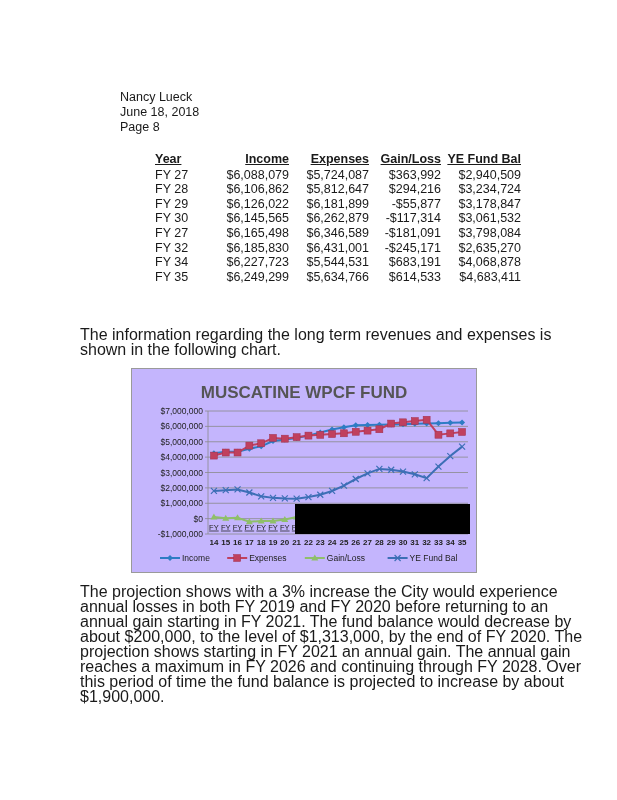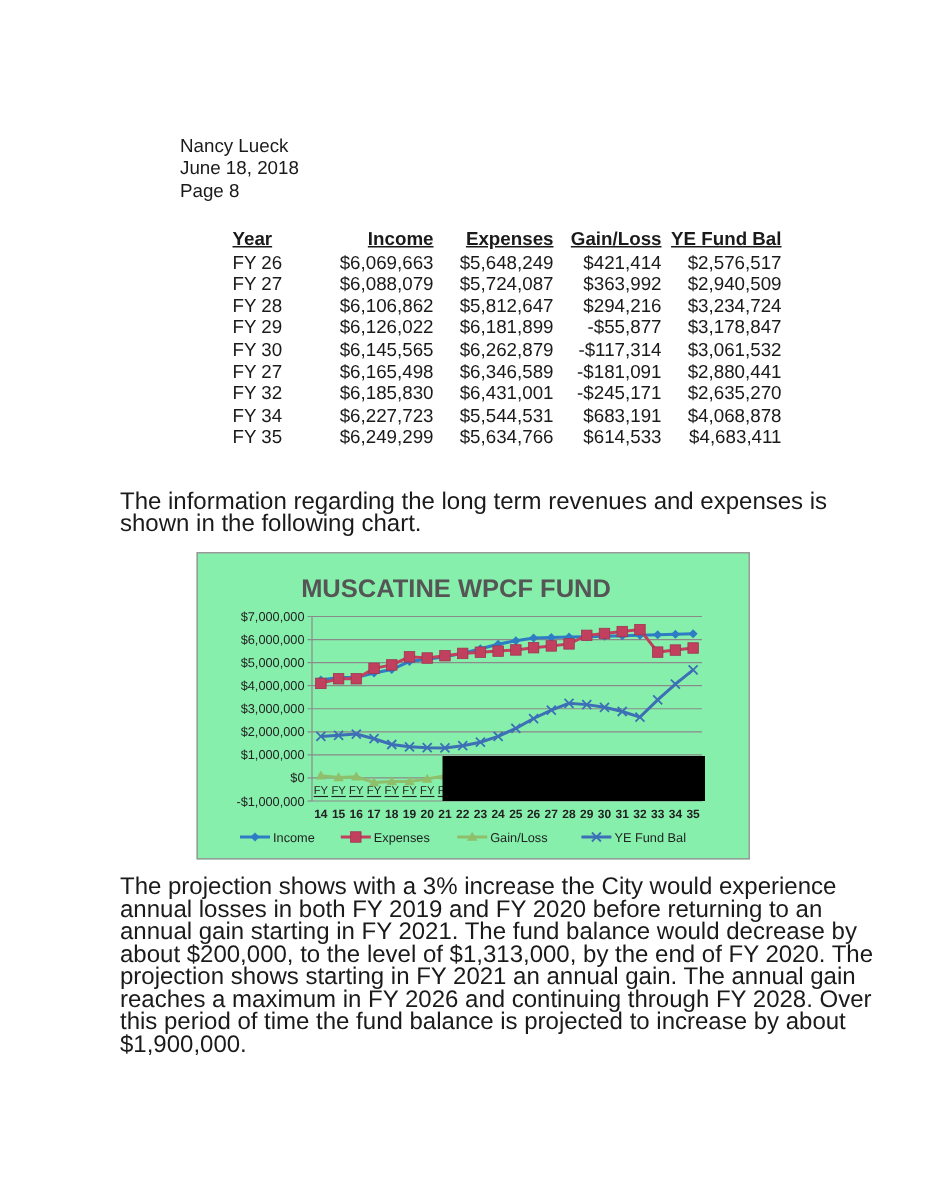--- a/index.html
+++ b/index.html
@@ -9,21 +9,21 @@
   table.fund { position:absolute; left:155px; top:152px; border-collapse:collapse; font-size:12.5px; line-height:14.6px; }
   table.fund th { font-weight:bold; text-decoration:underline; padding:0 0 1px 0; text-align:right; }
   table.fund th.year, table.fund td.year { text-align:left;margin-left:20px; }
   table.fund td { text-align:right; padding:0; white-space:nowrap; }
   table.fund td.c1, table.fund th.c1 { width:98px; }
   table.fund td.c2, table.fund th.c2 { width:80px; }
   table.fund td.c3, table.fund th.c3 { width:72px; }
   table.fund td.c4, table.fund th.c4 { width:80px; }
   table.fund td.year, table.fund th.year { width:36px; }
   .para { position:absolute; left:80px; font-size:16px; line-height:15px; width:520px; }
-  .chart-box { position:absolute; left:131px; top:368px; width:344px; height:203px; border:1px solid #9a9a9a; background:#86efac;padding-left:23px; }
+  .chart-box { position:absolute; left:131px; top:368px; width:344px; height:203px; border:1px solid #9a9a9a; background:#c4b5fd; }
   .chart-box svg { position:absolute; left:0; top:0; }
   .redact { position:absolute; left:295px; top:504px; width:175px; height:30px; background:#000; }
 </style>
 </head>
 <body>
 
 <div class="header">
   <div>Nancy Lueck</div>
   <div>June 18, 2018</div>
   <div>Page 8</div>
@@ -34,27 +34,20 @@
     <tr>
       <th class="year">Year</th>
       <th class="c1">Income</th>
       <th class="c2">Expenses</th>
       <th class="c3">Gain/Loss</th>
       <th class="c4">YE Fund Bal</th>
     </tr>
   </thead>
   <tbody id="table-body">
       <tr>
-        <td class="year">FY 26</td>
-        <td class="c1">$6,069,663</td>
-        <td class="c2">$5,648,249</td>
-        <td class="c3">$421,414</td>
-        <td class="c4">$2,576,517</td>
-      </tr>
-      <tr>
         <td class="year">FY 27</td>
         <td class="c1">$6,088,079</td>
         <td class="c2">$5,724,087</td>
         <td class="c3">$363,992</td>
         <td class="c4">$2,940,509</td>
       </tr>
       <tr>
         <td class="year">FY 28</td>
         <td class="c1">$6,106,862</td>
         <td class="c2">$5,812,647</td>
@@ -73,21 +66,21 @@
         <td class="c1">$6,145,565</td>
         <td class="c2">$6,262,879</td>
         <td class="c3">-$117,314</td>
         <td class="c4">$3,061,532</td>
       </tr>
       <tr>
         <td class="year">FY 27</td>
         <td class="c1">$6,165,498</td>
         <td class="c2">$6,346,589</td>
         <td class="c3">-$181,091</td>
-        <td class="c4">$2,880,441</td>
+        <td class="c4">$3,798,084</td>
       </tr>
       <tr>
         <td class="year">FY 32</td>
         <td class="c1">$6,185,830</td>
         <td class="c2">$6,431,001</td>
         <td class="c3">-$245,171</td>
         <td class="c4">$2,635,270</td>
       </tr>
       <tr>
         <td class="year">FY 34</td>

